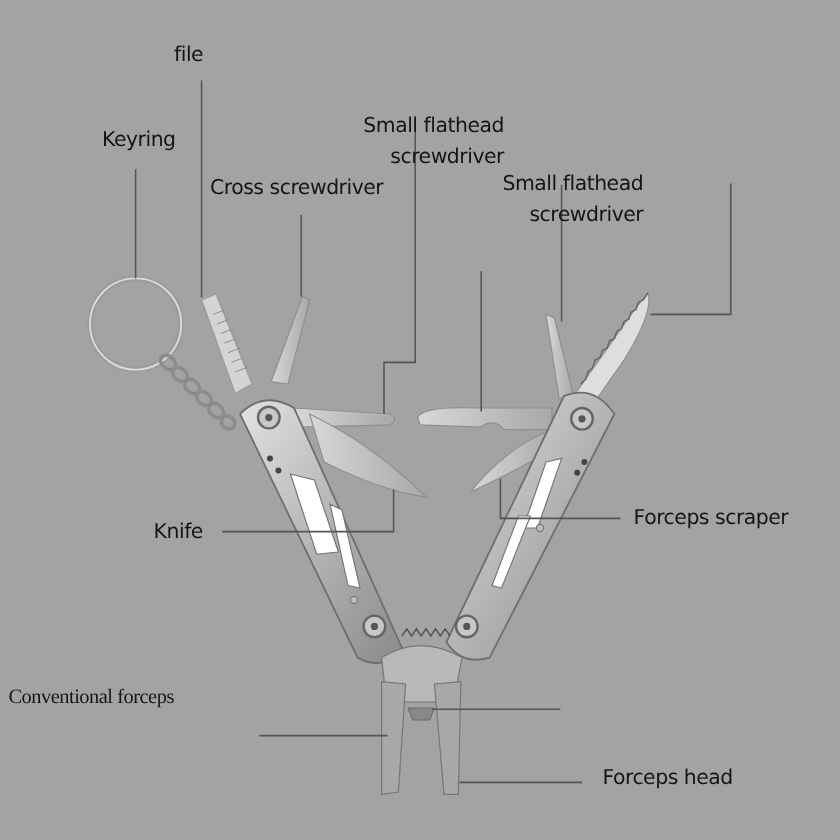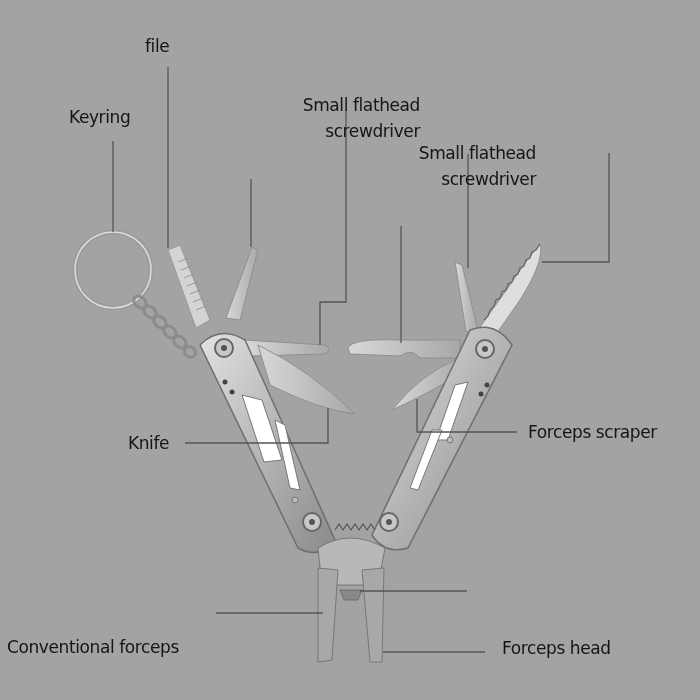--- a/index.html
+++ b/index.html
@@ -141,31 +141,32 @@
 
       <path d="M216 613 L323 613"></path>
 
       <path d="M467 591 L360 591"></path>
 
       <path d="M485 652 L383 652"></path>
     </g>
   </svg>
 
   <div class="label" style="left:145px; top:33px;">file</div>
-  <div class="label" style="left:69px; top:104px;">Keyring</div>
+  <div class="label" style="left:85px; top:104px;">Keyring</div>
 
   <div class="label center" style="left:280px; top:48px; width:140px;">
     <div>Small flathead</div>
     <div>screwdriver</div>
   </div>
 
+  <div class="label" style="left:175px; top:144px;">Cross screwdriver</div>
 
   <div class="label center" style="left:394px; top:96px; width:142px;">
     <div>Small flathead</div>
     <div>screwdriver</div>
   </div>
 
   <div class="label" style="left:128px; top:430px;text-align:center;">Knife</div>
   <div class="label" style="left:528px; top:419px;">Forceps scraper</div>
-  <div class="label" style="left:7px; top:634px;">Conventional forceps</div>
+  <div class="label" style="left:7px; top:568px;font-family:Liberation Serif, serif;">Conventional forceps</div>
   <div class="label" style="left:502px; top:635px;">Forceps head</div>
 
 </div>
 
 </body></html>

